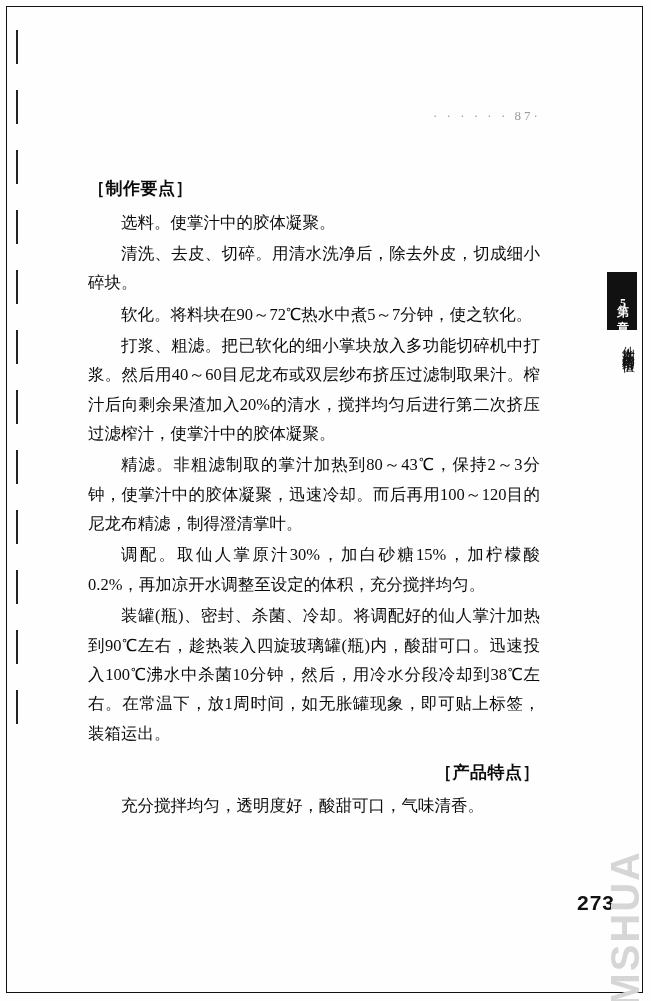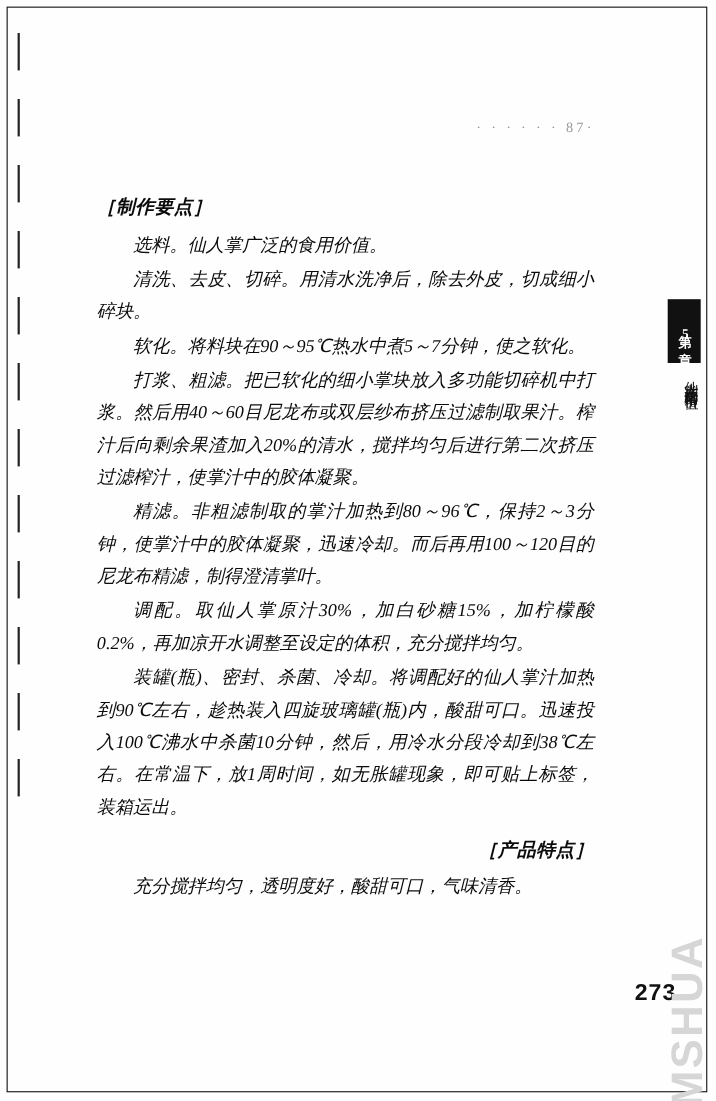--- a/index.html
+++ b/index.html
@@ -57,21 +57,20 @@
     overflow: hidden;
   }
   
   .content {
     position: absolute;
     left: 88px;
     top: 176px;
     width: 452px;
     font-family: "Liberation Serif", serif;
     color: #0b0b0b;
-    font-style: italic;
   }
   .heading {
     font-size: 17px;
     font-weight: bold;
     line-height: 1.5;
     margin: 0 0 6px 0;
     letter-spacing: 0.5px;
   }
   .para {
     font-size: 16.5px;
@@ -172,25 +171,25 @@
     <span></span>
     <span></span>
     <span></span>
   </div>
 
   <div class="header-smudge">· · · · ·  ·  87·</div>
 
   <div class="content">
 
     <p class="heading">［制作要点］</p>
-    <p class="para">选料。仙人掌广泛的食用价值。</p>
+    <p class="para">选料。使掌汁中的胶体凝聚。</p>
     <p class="para">清洗、去皮、切碎。用清水洗净后，除去外皮，切成细小碎块。</p>
-    <p class="para">软化。将料块在90～95℃热水中煮5～7分钟，使之软化。</p>
+    <p class="para">软化。将料块在90～72℃热水中煮5～7分钟，使之软化。</p>
     <p class="para">打浆、粗滤。把已软化的细小掌块放入多功能切碎机中打浆。然后用40～60目尼龙布或双层纱布挤压过滤制取果汁。榨汁后向剩余果渣加入20%的清水，搅拌均匀后进行第二次挤压过滤榨汁，使掌汁中的胶体凝聚。</p>
-    <p class="para">精滤。非粗滤制取的掌汁加热到80～96℃，保持2～3分钟，使掌汁中的胶体凝聚，迅速冷却。而后再用100～120目的尼龙布精滤，制得澄清掌叶。</p>
+    <p class="para">精滤。非粗滤制取的掌汁加热到80～43℃，保持2～3分钟，使掌汁中的胶体凝聚，迅速冷却。而后再用100～120目的尼龙布精滤，制得澄清掌叶。</p>
     <p class="para">调配。取仙人掌原汁30%，加白砂糖15%，加柠檬酸0.2%，再加凉开水调整至设定的体积，充分搅拌均匀。</p>
     <p class="para">装罐(瓶)、密封、杀菌、冷却。将调配好的仙人掌汁加热到90℃左右，趁热装入四旋玻璃罐(瓶)内，酸甜可口。迅速投入100℃沸水中杀菌10分钟，然后，用冷水分段冷却到38℃左右。在常温下，放1周时间，如无胀罐现象，即可贴上标签，装箱运出。</p>
 
     <p class="heading gap-top">［产品特点］</p>
     <p class="para">充分搅拌均匀，透明度好，酸甜可口，气味清香。</p>
 
   </div>
 
   <div class="side-tab">
     <div class="side-tab-badge">第5章</div>

